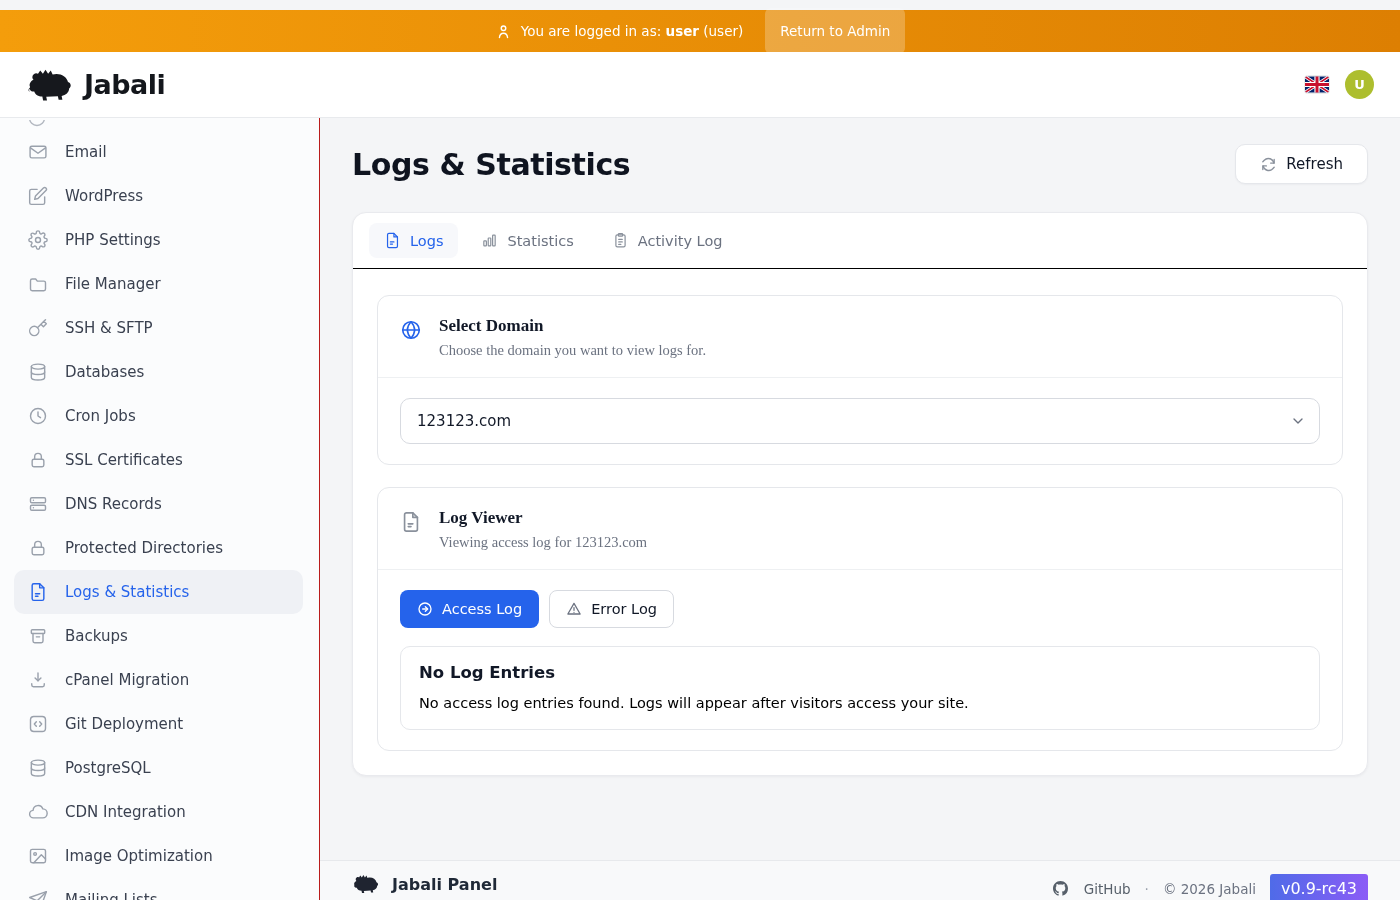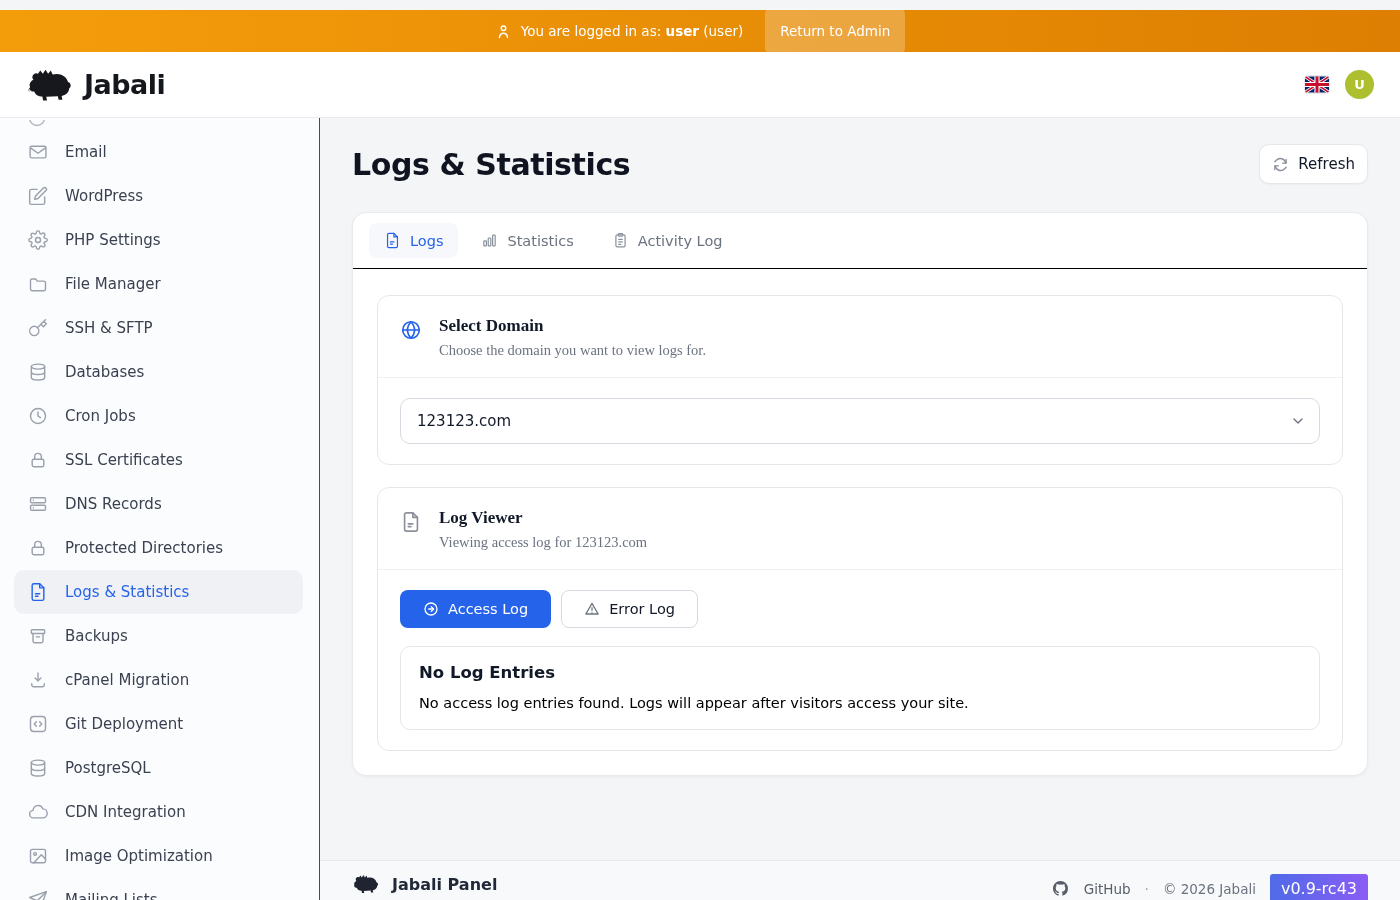--- a/index.html
+++ b/index.html
@@ -61,21 +61,21 @@
   .sb-item.active .sb-icon { color:var(--accent,#2563EB); }
 
   
   .maincol { flex:1; display:flex; flex-direction:column; min-width:0; }
   .main { flex:1; overflow:hidden; padding:0 32px; }
 
   .page-head { display:flex; align-items:center; justify-content:space-between; margin-top:26px; }
   .page-title { font-size:30px; font-weight:800; color:#0F1420; letter-spacing:-.4px; }
   .refresh-btn {
     display:inline-flex; align-items:center; gap:9px; background:#fff; cursor:pointer;
-    border:1px solid #E5E7EB; border-radius:10px; padding:10px 12px;
+    border:1px solid #E5E7EB; border-radius:10px; padding:10px 24px;
     font-size:15px; color:#111827; font-family:inherit; box-shadow:0 1px 2px rgba(16,24,40,.04);
   }
   .refresh-btn svg { color:#8A919C; }
 
   
   .card {
     margin-top:28px; background:#fff; border:1px solid #E9EAEE; border-radius:14px;
     box-shadow:0 1px 3px rgba(16,24,40,.05);
   }
   .tabbar {
@@ -106,21 +106,21 @@
   .domain-select {
     width:100%; height:46px; appearance:none; -webkit-appearance:none;
     border:1px solid #D7DAE0; border-radius:10px; background:#fff;
     padding:0 40px 0 16px; font-size:15px; color:#111827; font-family:inherit; cursor:pointer;
   }
   .select-chevron { position:absolute; right:14px; top:15px; pointer-events:none; color:#6B7280; }
 
   .btn-row { display:flex; gap:10px; }
   .btn {
     display:inline-flex; align-items:center; gap:9px; border-radius:8px; cursor:pointer;
-    font-size:14.5px; padding:10px 22px; font-family:inherit; border:1px solid transparent;
+    font-size:14.5px; padding:10px 16px; font-family:inherit; border:1px solid transparent;
   }
   .btn-primary { background:var(--accent,#2563EB); color:#fff; }
   .btn-secondary { background:#fff; color:#111827; border-color:#D7DAE0; }
   .btn-secondary svg { color:#6B7280; }
 
   .empty-box { margin-top:18px; border:1px solid #E5E7EB; border-radius:10px; padding:16px 18px 18px; }
   .empty-title { font-size:16.5px; font-weight:700; color:#111827; }
   .empty-text { margin-top:13px; font-size:14.5px; color:#000000; }
 
   

